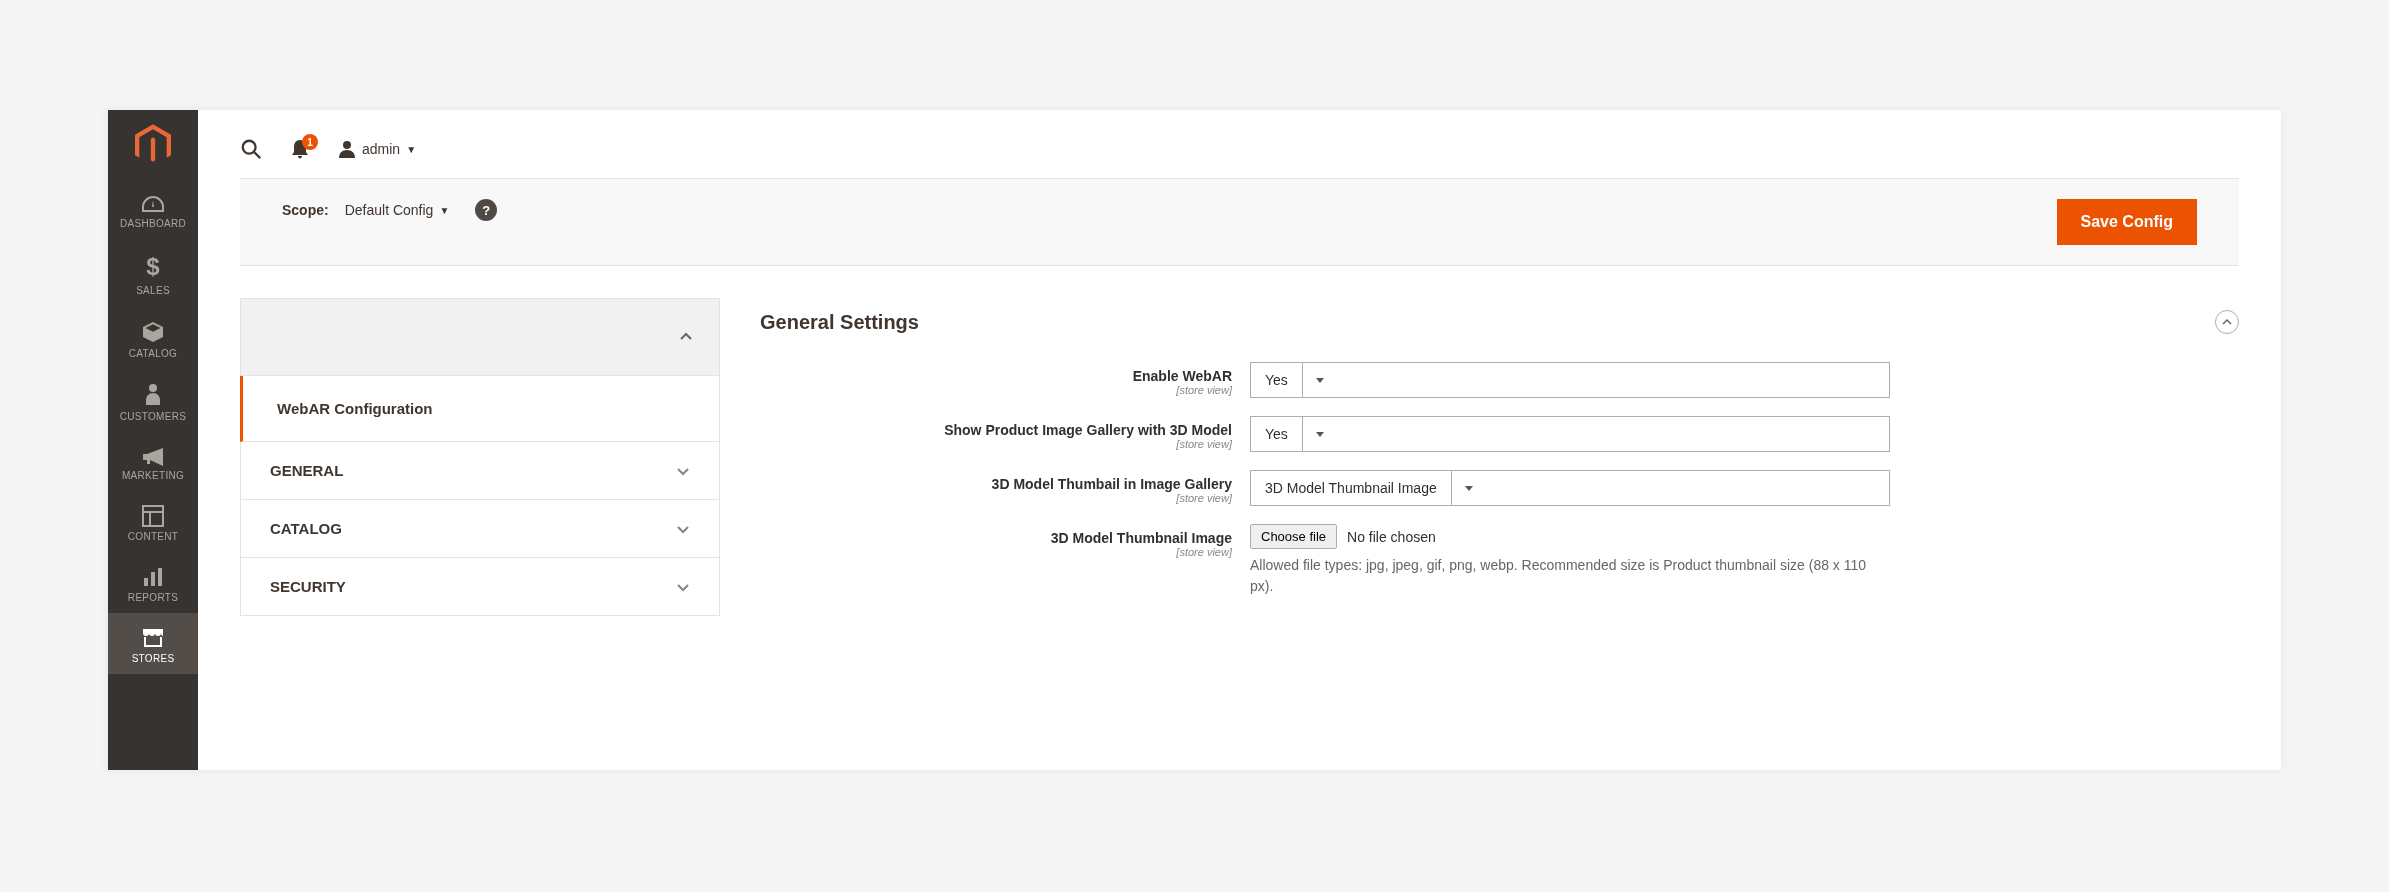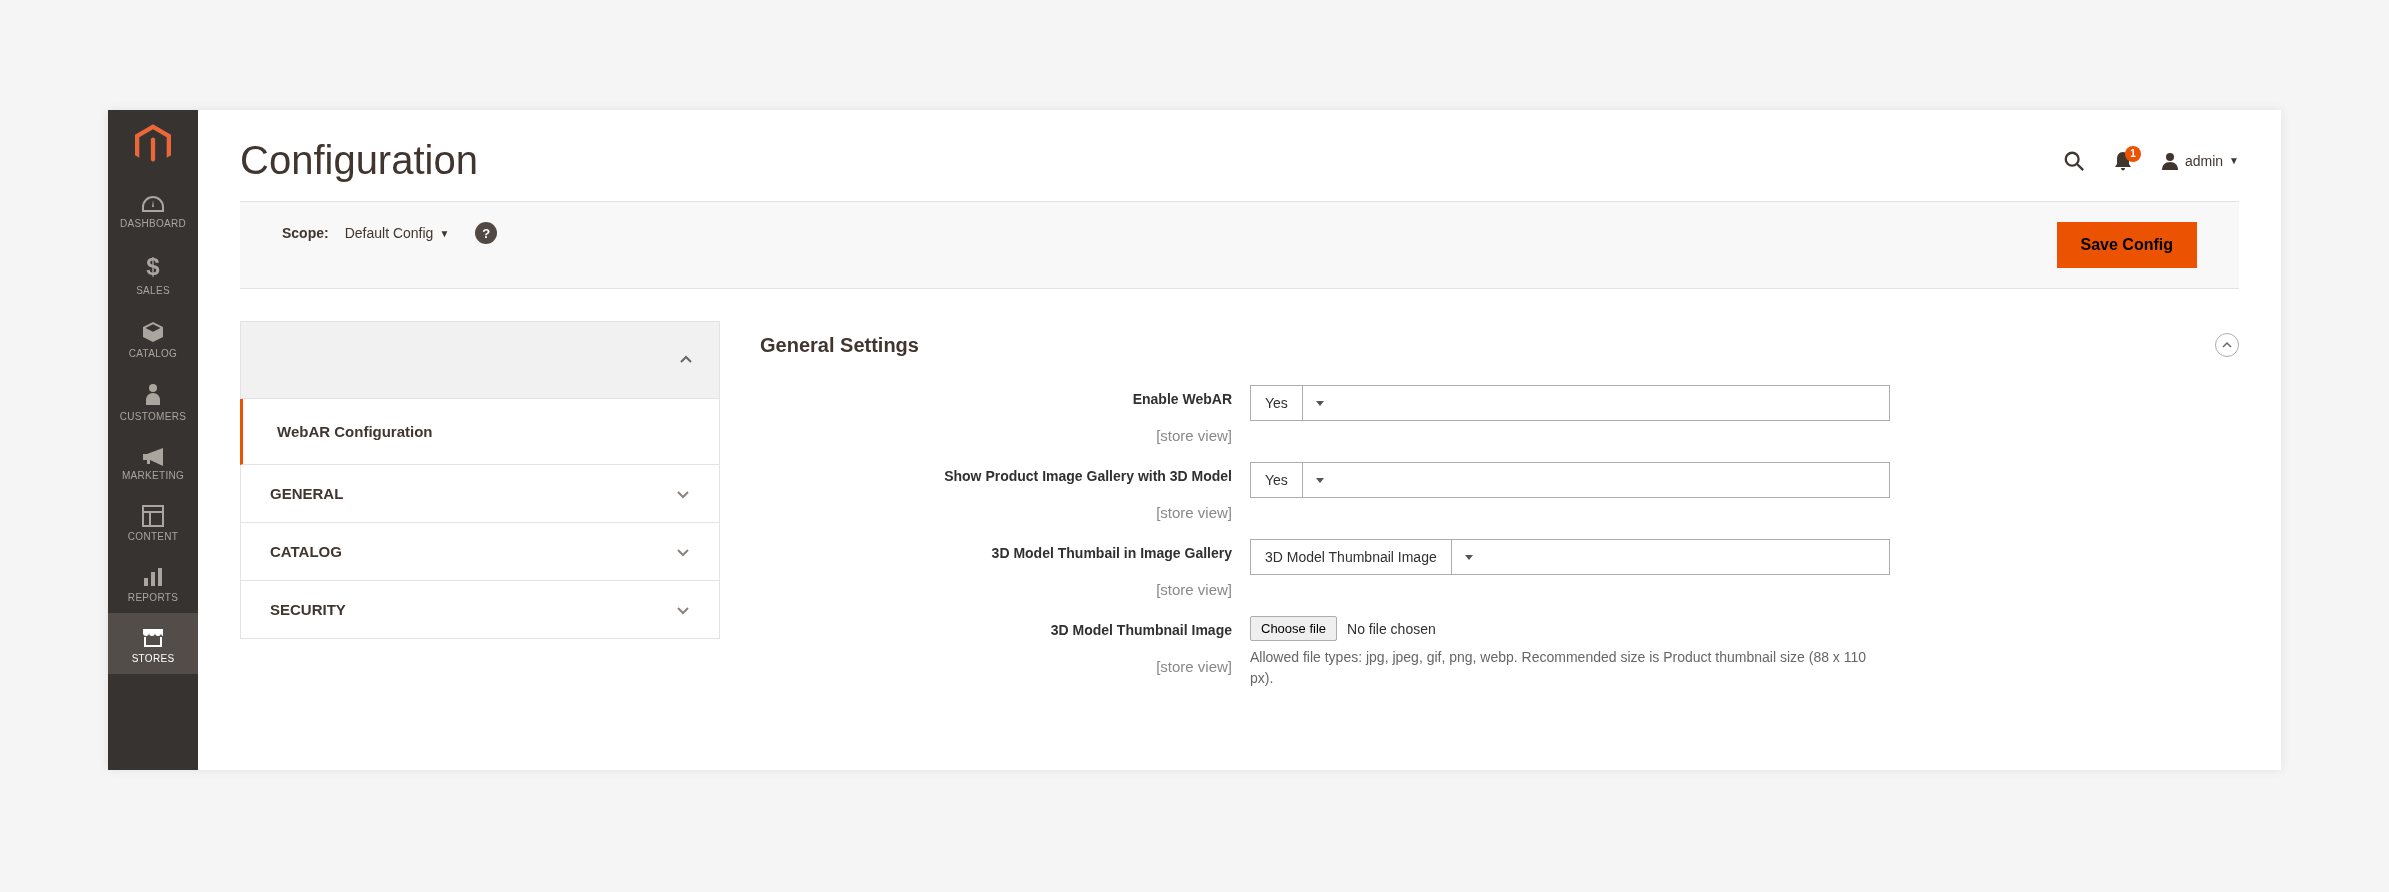--- a/index.html
+++ b/index.html
@@ -25,42 +25,42 @@
 .notif-badge { position: absolute; top: -4px; right: -8px; background: #eb5202; color: #fff; border-radius: 10px; font-size: 10px; min-width: 16px; height: 16px; display: flex; align-items: center; justify-content: center; padding: 0 3px; font-weight: bold; }
 .user-menu { display: flex; align-items: center; gap: 6px; cursor: pointer; color: #41362f; font-size: 14px; }
 
 
 .scope-bar { background: #f8f8f8; border-top: 1px solid #e3e3e3; border-bottom: 1px solid #e3e3e3; padding: 20px 42px; margin: 0 42px; display: flex; align-items: flex-start; justify-content: space-between; }
 .scope-left { display: flex; align-items: center; gap: 16px; }
 .scope-label { font-size: 14px; font-weight: 600; color: #41362f; }
 .scope-select { font-size: 14px; color: #41362f; cursor: pointer; display: flex; align-items: center; gap: 6px; }
 .scope-select .arrow { font-size: 10px; }
 .help-icon { width: 22px; height: 22px; border-radius: 50%; background: #514943; color: #fff; display: flex; align-items: center; justify-content: center; font-size: 13px; font-weight: bold; margin-left: 10px; cursor: pointer; }
-.save-btn { background: #eb5202; color: #000000; border: none; padding: 14px 24px; font-size: 16px; font-weight: 600; cursor: pointer; }
+.save-btn { background: #eb5202; color: #ffffff; border: none; padding: 14px 24px; font-size: 16px; font-weight: 600; cursor: pointer; }
 
 
 .content { flex: 1; display: flex; padding: 0 42px; gap: 40px; margin-top: 32px; min-height: 0; overflow: hidden; }
 
 
 .config-nav { width: 480px; flex-shrink: 0; }
 .config-nav-header { background: #f1f1f1; height: 78px; display: flex; align-items: center; justify-content: flex-end; padding: 0 26px; border: 1px solid #e3e3e3; cursor: pointer; }
 .config-nav-active { background: #fff; border-left: 3px solid #eb5202; padding: 24px 34px; font-size: 15px; color: #41362f; font-weight: 600; border-bottom: 1px solid #e3e3e3; border-right: 1px solid #e3e3e3; }
 .config-nav-item { background: #fff; padding: 20px 29px; font-size: 15px; color: #41362f; display: flex; align-items: center; justify-content: space-between; border-bottom: 1px solid #e3e3e3; border-left: 1px solid #e3e3e3; border-right: 1px solid #e3e3e3; cursor: pointer; font-weight: 600; }
 .config-nav-item .chev { color: #8a837f; }
 
 
 .settings { flex: 1; min-width: 0; }
 .settings-header { display: flex; align-items: center; justify-content: space-between; padding: 12px 0 28px 0; }
 .settings-title { font-size: 20px; color: #41362f; font-weight: 600; }
 .collapse-btn { width: 24px; height: 24px; border: 1px solid #adadad; border-radius: 50%; display: flex; align-items: center; justify-content: center; cursor: pointer; color: #666; }
 
 .field-row { display: flex; align-items: flex-start; margin-bottom: 18px; }
 .field-label-col { width: 490px; text-align: right; padding-right: 18px; padding-top: 6px; }
 .field-label { font-size: 14px; color: #303030; font-weight: 600; }
-.field-scope { font-size: 15px; color: #888; margin-top: 20px; }
+.field-scope { font-size: 11px; color: #888; margin-top: 0; font-style: italic; }
 .field-input-col { flex: 1; max-width: 640px; }
 .select-control { width: 100%; border: 1px solid #adadad; background: #fff; height: 36px; display: flex; align-items: center; justify-content: flex-start; font-size: 14px; color: #303030; cursor: pointer; }
 .select-value { padding: 0 14px; }
 .select-arrow-box { width: 36px; height: 100%; border-left: 1px solid #adadad; display: flex; align-items: center; justify-content: center; background: #fff; }
 .file-row { display: flex; align-items: center; gap: 10px; }
 .file-btn { background: #efefef; border: 1px solid #adadad; padding: 4px 10px; font-size: 13px; cursor: pointer; border-radius: 2px; }
 .file-status { font-size: 14px; color: #303030; }
 .file-hint { font-size: 14px; color: #666; margin-top: 6px; line-height: 1.5; max-width: 620px; }
 </style>
 </head>
@@ -146,21 +146,20 @@
           <svg width="24" height="22" viewBox="0 0 24 22">
               <path fill="currentColor" d="M2 2 L22 2 L22 6 L2 6 Z M2 6 C2 8 3 9 5 9 C7 9 8 8 8 6 C8 8 9 9 11 9 C13 9 14 8 14 6 C14 8 15 9 17 9 C19 9 20 8 20 6 C20 8 21 9 22 9 L22 6 Z M3 10 L3 20 L21 20 L21 10 L19 10 L19 18 L5 18 L5 10 Z"></path>
             </svg>
         </span>
         <span class="label">STORES</span>
       </div>
     </div>
 
     <div class="main">
       <div class="header">
-        <h1 class="page-title">Configuration</h1>
         <div class="header-actions">
           <span class="header-icon">
             <svg width="22" height="22" viewBox="0 0 24 24">
                 <circle fill="none" stroke="currentColor" stroke-width="2.5" cx="10" cy="10" r="7"></circle>
                 <line stroke="currentColor" stroke-width="2.5" x1="15" y1="15" x2="22" y2="22"></line>
               </svg>
           </span>
           <span class="header-icon">
             <svg width="20" height="22" viewBox="0 0 20 22">
                 <path fill="currentColor" d="M10 2 C6 2 4 5 4 9 L4 14 L2 17 L18 17 L16 14 L16 9 C16 5 14 2 10 2 Z M8 18 C8 19.5 9 20.5 10 20.5 C11 20.5 12 19.5 12 18 Z"></path>

